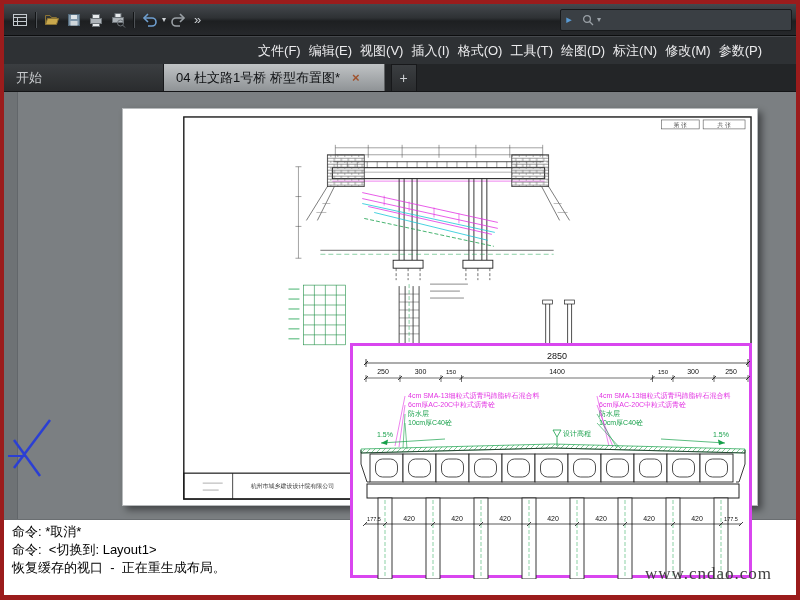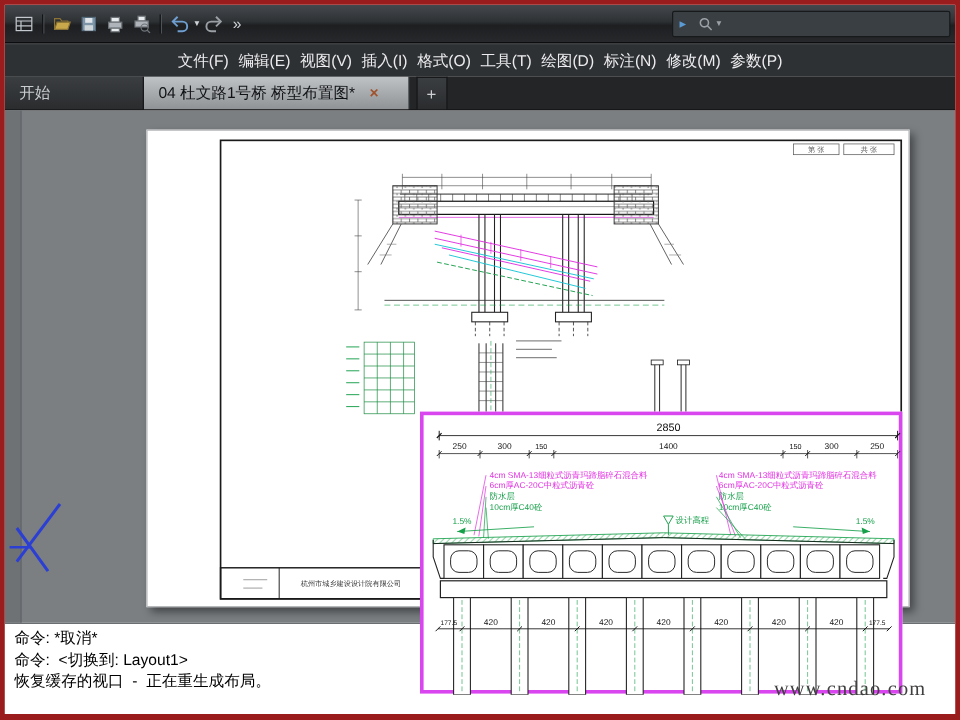--- a/index.html
+++ b/index.html
@@ -13,26 +13,26 @@
 .icon-btn{width:20px;height:20px;display:flex;align-items:center;justify-content:center;border-radius:2px}
 .sep{width:2px;height:16px;border-left:1px solid #121416;border-right:1px solid #4e5256;margin:0 3px}
 .glyph{color:#cfd3d7;font-size:12px;line-height:1}
 .doc-title{position:absolute;left:0;right:230px;top:0;bottom:0;display:flex;align-items:center;justify-content:center;color:#f2f3f4;font-size:14px;text-shadow:0 1px 1px #000;pointer-events:none;white-space:nowrap}
 .search{margin-left:auto;display:flex;align-items:center;height:22px;width:232px;margin-right:4px;background:#3a3f44;border:1px solid #17191b;border-radius:2px;z-index:2}
 .search-go{width:16px;color:#5a9bd5;font-size:11px;text-align:center}
 .search-input{flex:1;height:18px;background:transparent;border:none;outline:none;color:#c7ccd1;font-size:12px;font-style:italic;min-width:0}
 .search-input::placeholder{color:#9aa1a8;font-style:italic}
 .search-extra{display:flex;align-items:center;gap:3px;padding:0 5px;color:#9aa0a6;font-size:9px}
 
-.menubar{height:28px;background:#2e3134;border-top:1px solid #46494d;display:flex;align-items:center;justify-content:center;padding:4px 30px;flex:0 0 auto}
+.menubar{height:28px;background:#2e3134;border-top:1px solid #46494d;display:flex;align-items:center;justify-content:flex-end;padding:4px 30px;flex:0 0 auto}
 .menu-item{color:#ececee;font-size:13px;padding:4px 4px;cursor:default;white-space:nowrap}
 
 .tabbar{height:28px;background:#232527;display:flex;align-items:stretch;flex:0 0 auto;border-bottom:1px solid #141517}
 .tab{display:flex;align-items:center;font-size:13px;white-space:nowrap}
-.tab-start{width:116px;background:linear-gradient(#3b3e41,#2a2c2e);color:#c9cccf;padding-left:12px;border-right:1px solid #17181a}
+.tab-start{width:160px;background:linear-gradient(#3b3e41,#2a2c2e);color:#c9cccf;padding-left:12px;border-right:1px solid #17181a}
 .tab-doc{background:linear-gradient(#c0c3c5,#8f9396);color:#101214;padding:0 24px 0 12px;border-right:1px solid #5e6163}
 .tab-close{margin-left:12px;color:#a0522d;font-weight:bold;font-size:13px}
 .tab-plus{width:26px;margin-left:6px;background:linear-gradient(#3b3e41,#2a2c2e);color:#cdd0d3;justify-content:center;border:1px solid #17181a;border-bottom:none;font-size:14px}
 
 .canvas{flex:1 1 auto;position:relative;background:#7b7f82;overflow:hidden}
 .left-strip{position:absolute;left:0;top:0;bottom:0;width:14px;background:#6e7275;border-right:1px solid #62666a}
 .paper{position:absolute;left:118px;top:16px;width:636px;height:398px;background:#fff;box-shadow:4px 4px 7px rgba(0,0,0,.45);border:1px solid #b7babc}
 .ucs{position:absolute;left:2px;top:326px}
 
 .cmd{flex:0 0 76px;background:#fff;border-top:1px solid #6a6e71;font-size:13px;line-height:18px;color:#000;padding:3px 0 0 8px}

